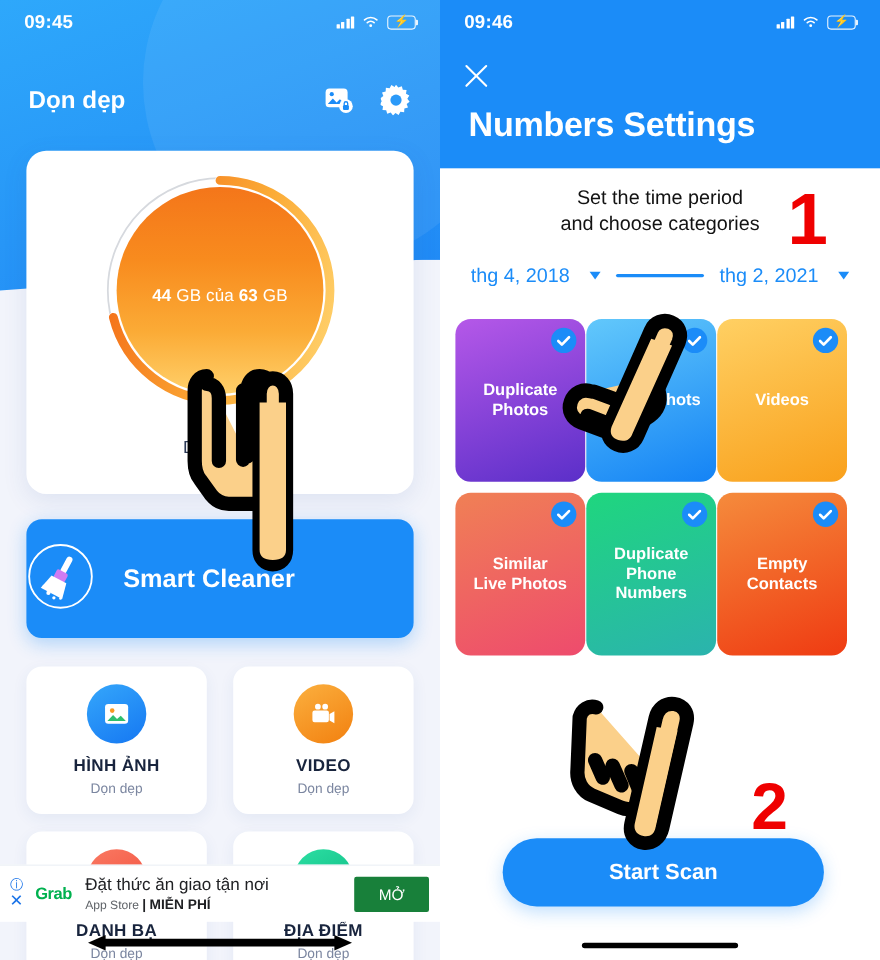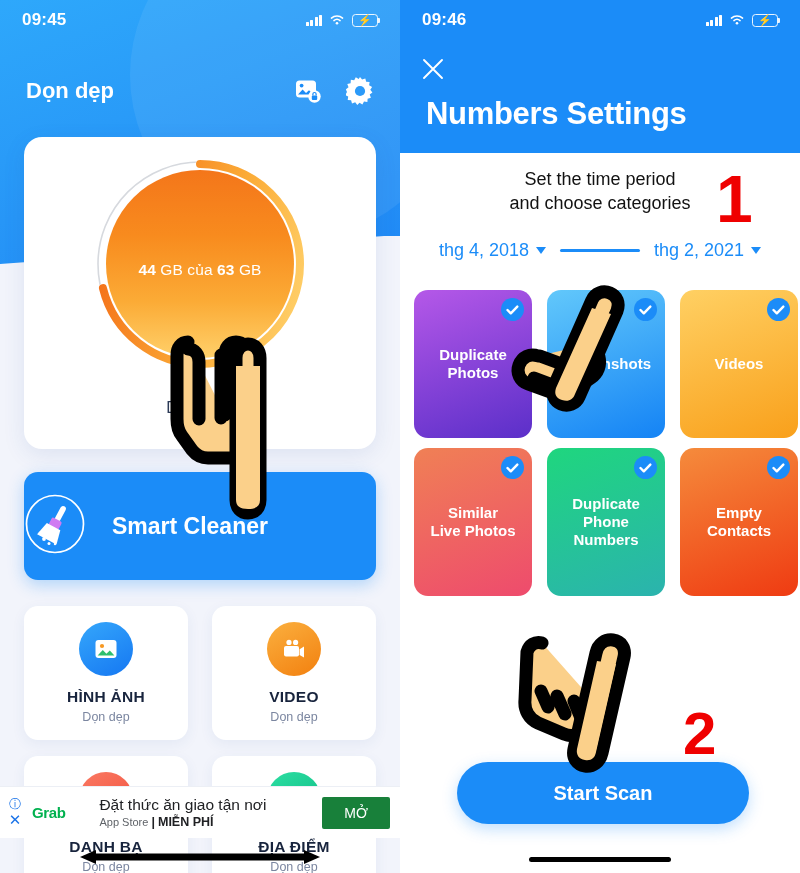--- a/index.html
+++ b/index.html
@@ -112,21 +112,21 @@
   .ad-bar {
     position: absolute; left: 0; top: 786px; width: 400px; height: 52px;
     background: #fff; z-index: 20; display: flex; align-items: center;
     padding-left: 6px; padding-right: 10px; gap: 8px;
     border-top: 1px solid #eceff5;
   }
   .ad-left { display: flex; flex-direction: column; align-items: center; gap: 2px; width: 18px; }
   .ad-i { font-size: 12px; color: #1a73e8; line-height: 1; }
   .ad-x { font-size: 15px; color: #1a73e8; line-height: 1; font-weight: 300; }
   .ad-brand { color: #00b14f; font-size: 15px; font-weight: bold; letter-spacing: -.4px; }
-  .ad-body { flex: 1; margin-left: 26px; }
+  .ad-body { flex: 1; margin-left: 4px; }
   .ad-head { font-size: 15.5px; color: #202124; line-height: 1.15; }
   .ad-sub { font-size: 11px; color: #5f6368; margin-top: 2px; }
   .ad-sub b { color: #202124; font-size: 12.5px; font-weight: bold; }
   .ad-cta {
     background: #18803a; color: #fff; font-size: 14px; padding: 8px 22px;
     border-radius: 2px; font-weight: 400;
   }
 
   
   .hand { position: absolute; z-index: 30; pointer-events: none; }
@@ -158,31 +158,31 @@
     font-size: 66px; font-weight: bold; line-height: 1; z-index: 15;
   }
   .r-badge2 {
     position: absolute; left: 683px; top: 704px; color: #ef0000;
     font-size: 60px; font-weight: bold; line-height: 1; z-index: 15;
   }
   .date-row {
     position: absolute; left: 0; top: 240px; width: 400px;
     display: flex; align-items: center; justify-content: center; gap: 14px;
   }
-  .date-pill { display: flex; align-items: center; gap: 7px; }
+  .date-pill { display: flex; align-items: center; gap: 18px; }
   .date-txt { color: #1b8cf8; font-size: 18px; }
   .caret {
     width: 0; height: 0; border-left: 5.5px solid transparent;
     border-right: 5.5px solid transparent; border-top: 7px solid #1b8cf8;
   }
   .date-dash { width: 80px; height: 3px; background: #1b8cf8; border-radius: 2px; }
 
   .cat-grid {
     position: absolute; left: 14px; top: 290px; width: 372px;
-    display: grid; grid-template-columns: repeat(3, 118px); gap: 10px 15px;
+    display: grid; grid-template-columns: repeat(3, 118px); gap: 10px 1px;
   }
   .cat {
     position: relative; height: 148px; border-radius: 14px;
     display: flex; align-items: center; justify-content: center; padding: 0 8px;
   }
   .cat-label {
     color: #fff; font-size: 15px; font-weight: bold; text-align: center; line-height: 1.22;
     white-space: pre-line;
   }
   .cat-check {

